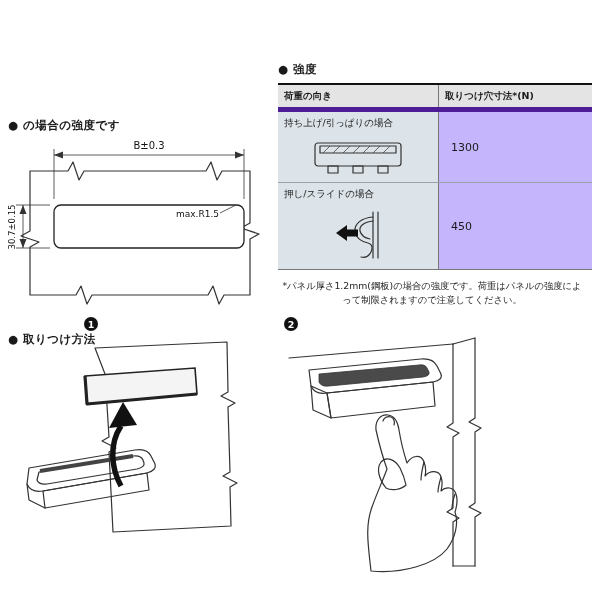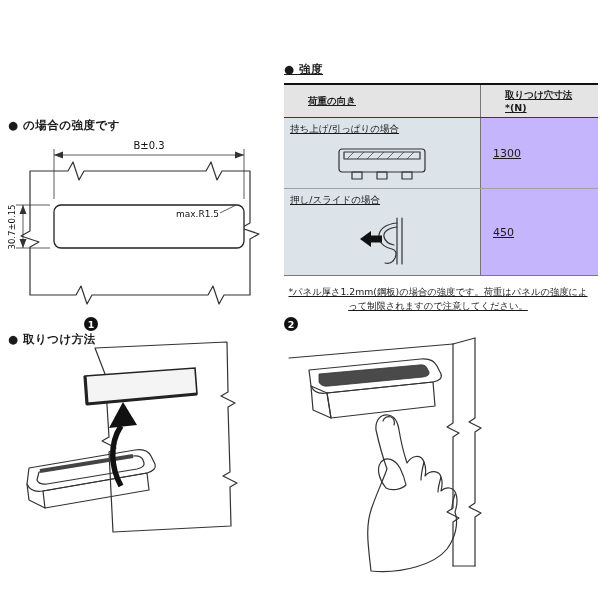--- a/index.html
+++ b/index.html
@@ -4,26 +4,26 @@
 <style>
   html,body{margin:0;padding:0;}
   body{
     width:600px;height:600px;position:relative;background:#ffffff;
     font-family:"DejaVu Sans","Liberation Sans",sans-serif;color:#1a1a1a;
     overflow:hidden;
   }
   .sec-title{font-size:11.5px;font-weight:bold;letter-spacing:0.5px;}
 
   
-  #strength{position:absolute;left:284px;top:62px;width:314px;text-decoration:underline;}
+  #strength{position:absolute;left:278px;top:62px;width:314px;}
   #strength .sec-title{margin-bottom:6px;}
   table.strength{border-collapse:collapse;width:100%;border-top:2px solid #111;border-bottom:1px solid #777;table-layout:fixed;}
   table.strength th{
     background:#e4e4e4;font-size:9.5px;font-weight:bold;text-align:left;
-    padding:4px 24px;border-bottom:1px solid #4c1d95;height:14px;
+    padding:4px 6px;border-bottom:5px solid #4c1d95;height:14px;
   }
   table.strength th.c1{width:148px;border-right:1px solid #777;}
   table.strength td.case{
     background:#dde4e9;border-right:1px solid #777;vertical-align:top;
     padding:5px 6px 4px 6px;font-size:9.5px;
   }
   table.strength td.val{
     background:#c4b5fd;vertical-align:middle;padding-left:12px;font-size:11px;
   }
   table.strength tr.r1 td{border-bottom:1px solid #9aa2a8;}

